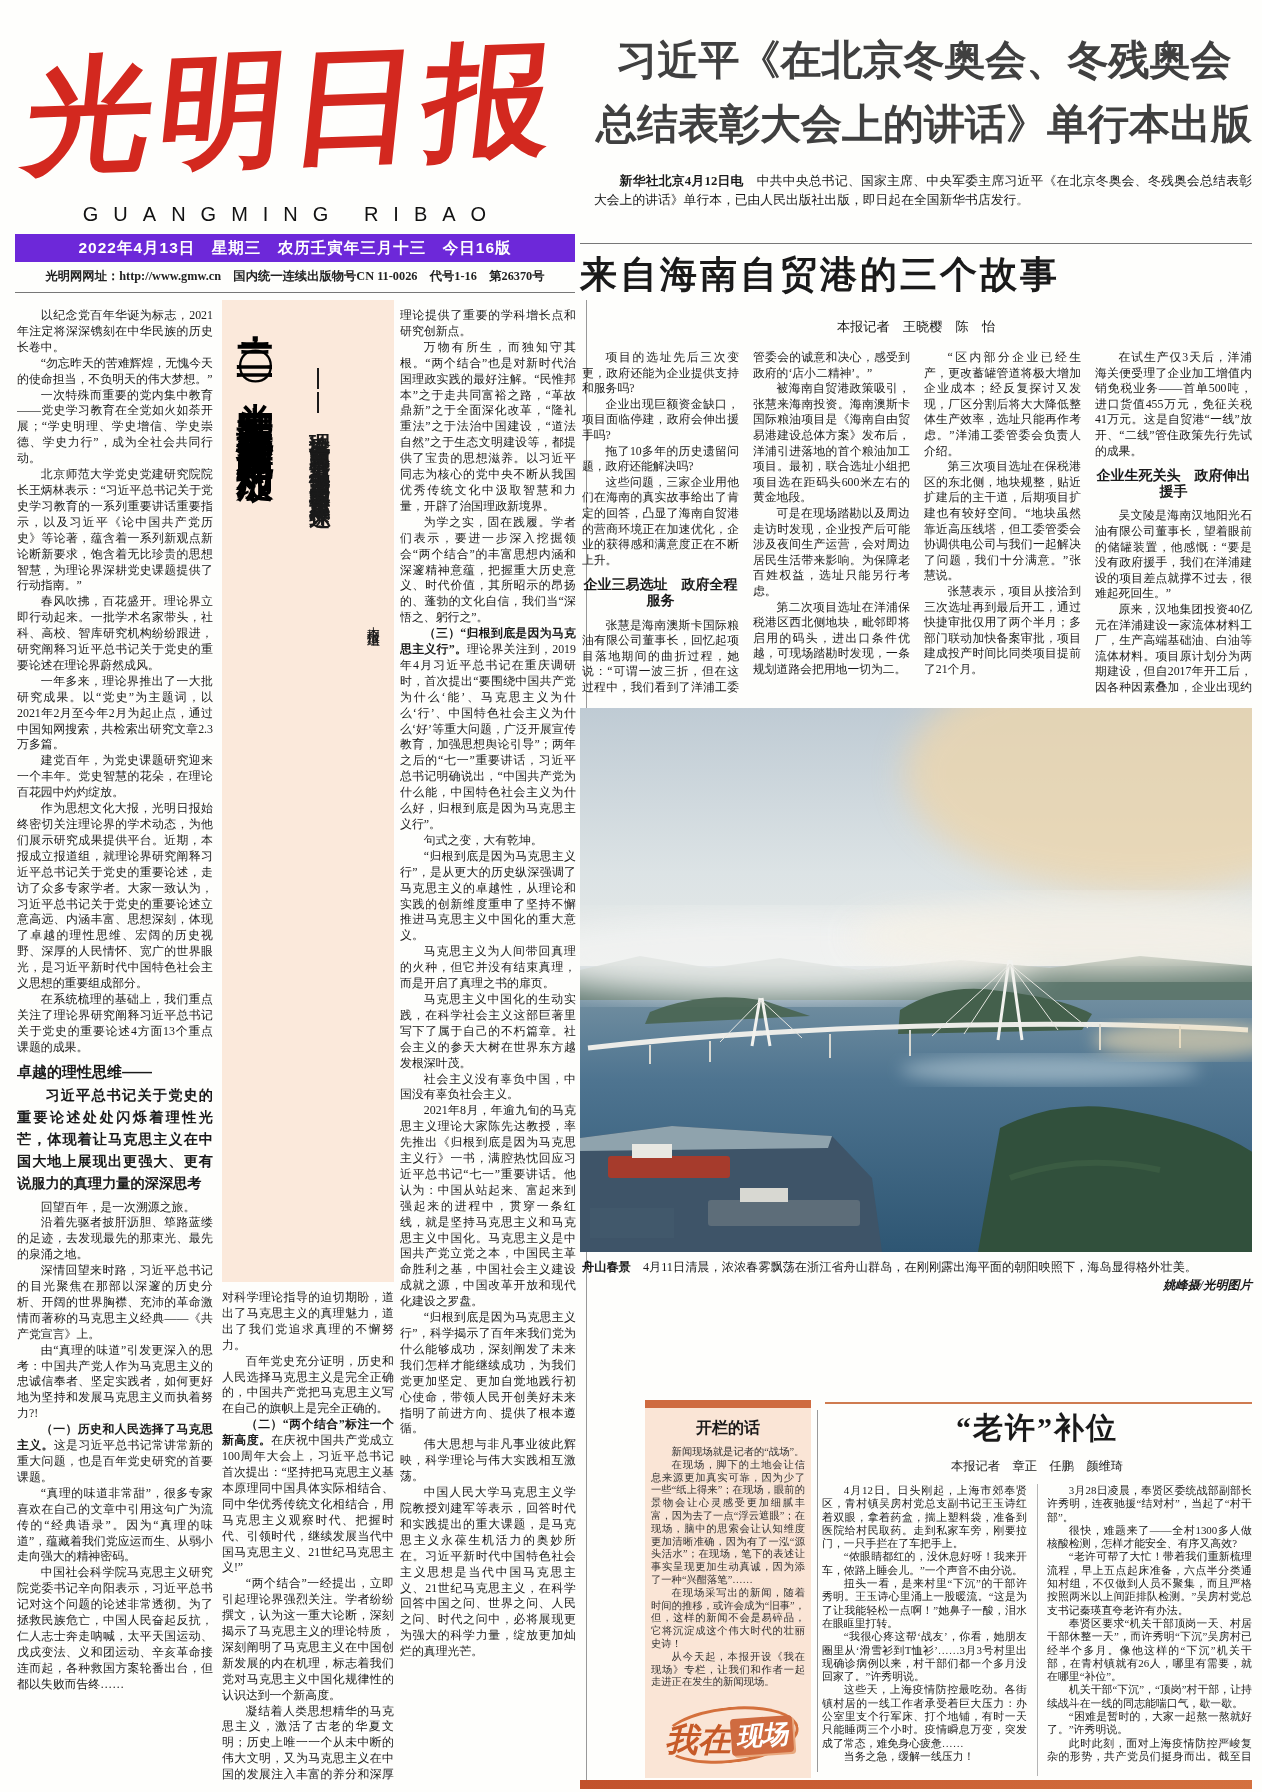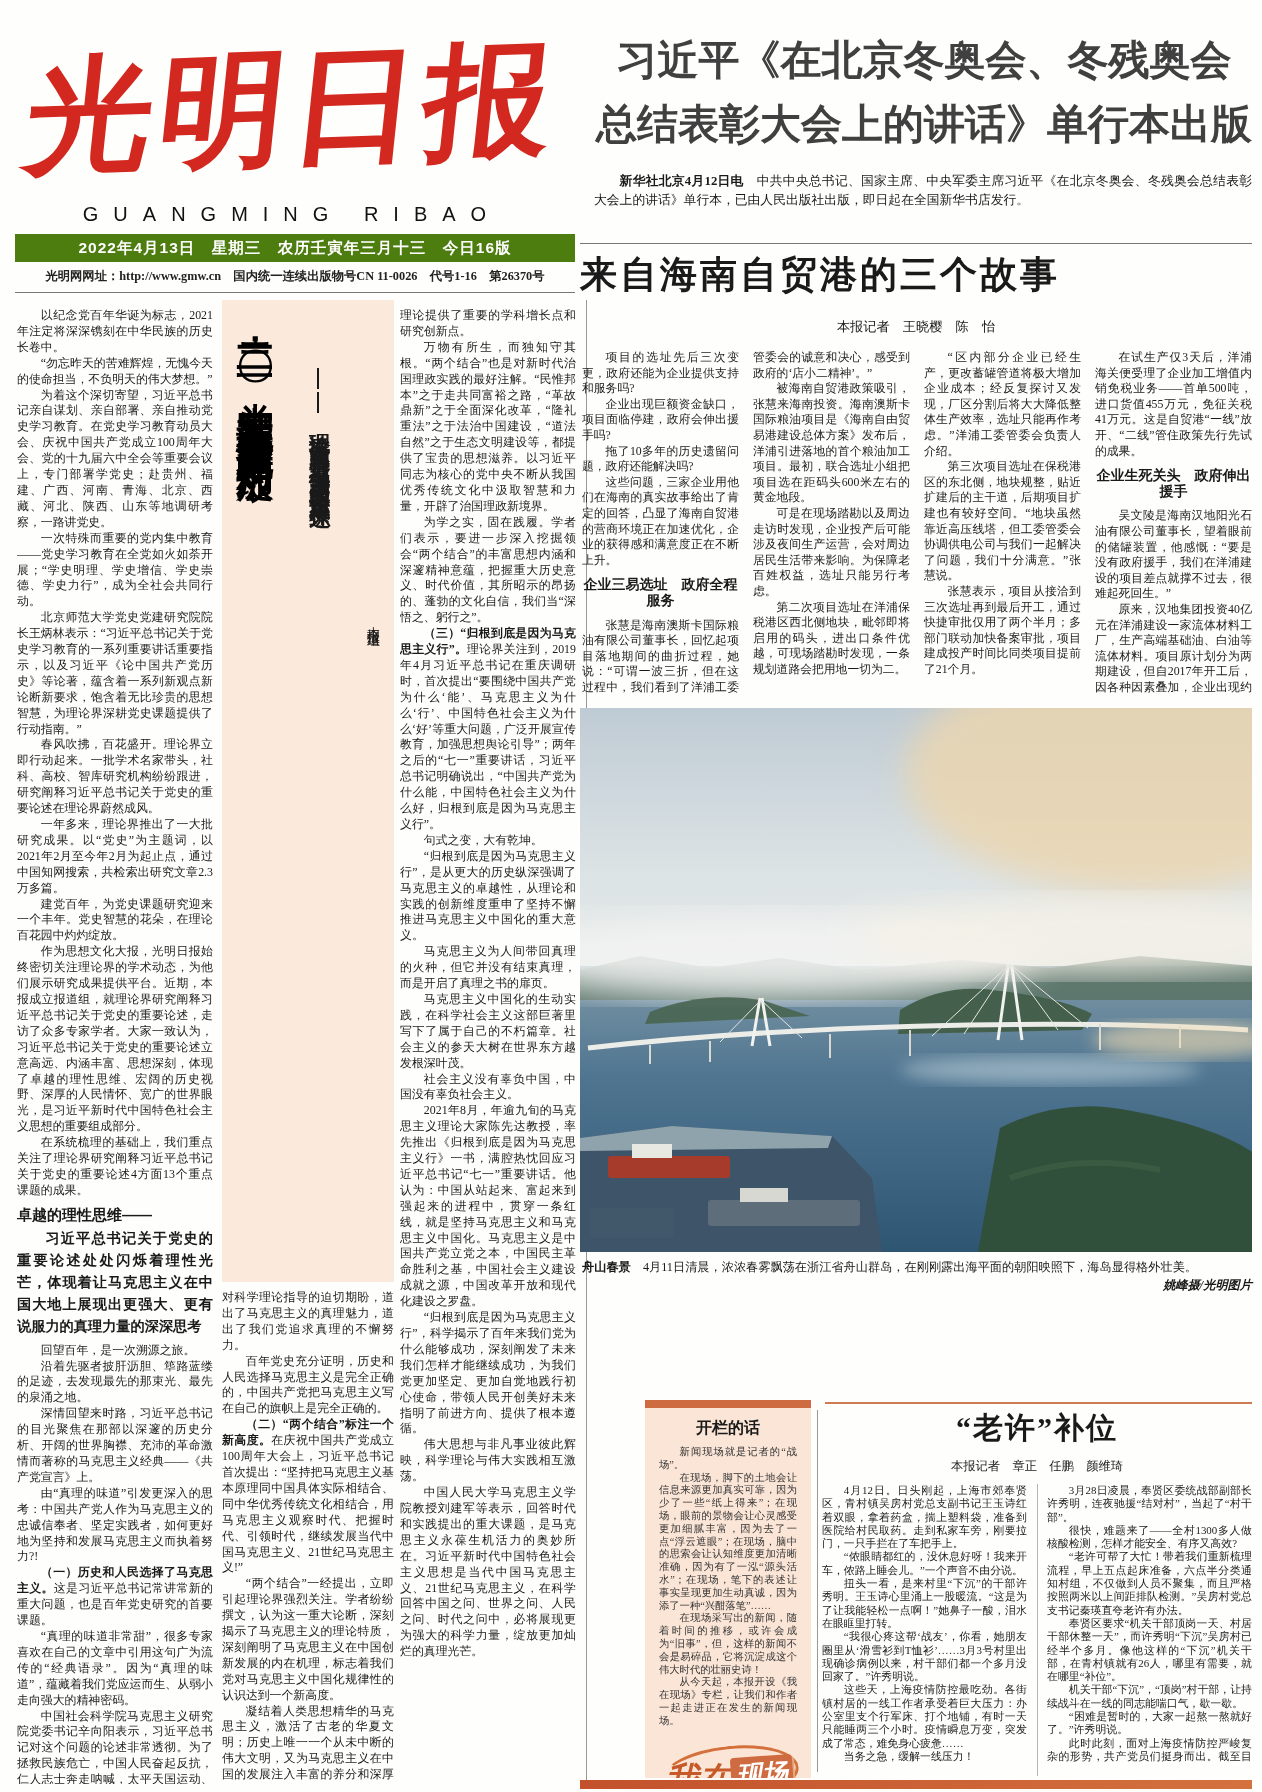--- a/index.html
+++ b/index.html
@@ -5,21 +5,21 @@
   html,body{margin:0;padding:0;background:#e9e9e6;}
   .page{position:relative;width:1262px;height:1792px;background:#fefefc;margin:0 auto;overflow:hidden;
         font-family:"Liberation Serif","DejaVu Serif",serif;color:#1a1a1a;}
   .abs{position:absolute;}
   
   .calli{left:18px;top:16px;width:548px;height:186px;display:flex;align-items:center;justify-content:center;}
   .calli span{font-family:"DejaVu Serif",serif;font-weight:bold;color:#d3281f;font-size:126px;
               letter-spacing:6px;transform:skewX(-8deg) rotate(-2deg);white-space:nowrap;}
   .pinyin{left:18px;top:203px;width:548px;text-align:center;font-family:"Liberation Sans",sans-serif;
           font-size:20px;letter-spacing:15px;color:#111;}
-  .datebar{left:15px;top:234px;width:560px;height:28px;background:#4d7c0f;color:#fff;display:flex;
+  .datebar{left:15px;top:234px;width:560px;height:28px;background:#6d28d9;color:#fff;display:flex;
            align-items:center;justify-content:center;font-family:"Liberation Sans",sans-serif;
            font-weight:bold;font-size:15.5px;letter-spacing:1px;}
   .infoline{left:15px;top:268px;width:560px;text-align:center;font-weight:bold;font-size:12.3px;color:#222;}
   .rule-h{background:#777;height:1px;}
   .rule-v{background:#999;width:1px;}
   
   .para{margin:0;text-indent:2em;text-align:justify;}
   .para.cont{text-indent:0;}
   .para.subhead{text-indent:0;font-family:"Liberation Sans",sans-serif;font-weight:900;
                 font-size:15px;margin:8px 0 4px;}
@@ -50,21 +50,21 @@
   .hn-byline{left:580px;top:318px;width:672px;}
   .hn-body{left:582px;top:350px;width:670px;height:352px;column-count:4;column-gap:14px;
            font-size:11.8px;line-height:15.6px;overflow:hidden;}
   
   .photo{left:580px;top:708px;width:672px;height:544px;}
   .caption{left:582px;top:1258px;width:670px;font-size:12.2px;line-height:18px;text-align:justify;}
   .caption .cap-title{font-weight:bold;}
   .credit{text-align:right;font-weight:bold;font-style:italic;}
   
   .introbox{left:645px;top:1400px;width:166px;height:378px;background:#fae5d6;border-top:8px solid #cf6b40;
-            box-sizing:border-box;padding:8px 14px;overflow:hidden;display:flex;flex-direction:column;align-items:center;}
+            box-sizing:border-box;padding:8px 6px;overflow:hidden;display:flex;flex-direction:column;align-items:center;}
   .intro-title{text-align:center;font-family:"Liberation Sans",sans-serif;font-weight:900;
                font-size:16px;margin:2px 0 7px;}
   .intro-paras .para{font-size:10.3px;line-height:12.8px;color:#333;}
   .logo{margin:12px auto 0;position:relative;width:138px;height:64px;flex-shrink:0;}
   .logo .swoosh{position:absolute;left:2px;top:6px;width:132px;height:50px;border:3px solid #d4703c;
                 border-radius:50%;transform:rotate(-6deg);border-left-color:transparent;}
   .logo .p1{position:absolute;left:6px;top:17px;font-family:"Liberation Sans",sans-serif;font-weight:900;
             font-style:italic;font-size:33px;color:#c65a28;}
   .logo .p2{position:absolute;left:72px;top:16px;font-family:"Liberation Sans",sans-serif;font-weight:900;
             font-style:italic;font-size:26px;color:#fff;background:#cf6b40;padding:1px 5px;border-radius:4px;
@@ -88,21 +88,20 @@
     <span>光明日报</span>
   </div>
   <div class="abs pinyin">GUANGMING RIBAO</div>
   <div class="abs datebar">2022年4月13日　星期三　农历壬寅年三月十三　今日16版</div>
   <div class="abs infoline">光明网网址：http://www.gmw.cn　国内统一连续出版物号CN 11-0026　代号1-16　第26370号</div>
   <div class="abs rule-h" style="left:15px;top:292px;width:560px;"></div>
 
   <div class="abs fcol col1">
       <p class="para">以纪念党百年华诞为标志，2021年注定将深深镌刻在中华民族的历史长卷中。</p>
       <p class="para">“勿忘昨天的苦难辉煌，无愧今天的使命担当，不负明天的伟大梦想。”</p>
-      <p class="para">为着这个深切寄望，习近平总书记亲自谋划、亲自部署、亲自推动党史学习教育。在党史学习教育动员大会、庆祝中国共产党成立100周年大会、党的十九届六中全会等重要会议上，专门部署学党史；赴贵州、福建、广西、河南、青海、北京、西藏、河北、陕西、山东等地调研考察，一路讲党史。</p>
       <p class="para">一次特殊而重要的党内集中教育——党史学习教育在全党如火如荼开展；“学史明理、学史增信、学史崇德、学史力行”，成为全社会共同行动。</p>
       <p class="para">北京师范大学党史党建研究院院长王炳林表示：“习近平总书记关于党史学习教育的一系列重要讲话重要指示，以及习近平《论中国共产党历史》等论著，蕴含着一系列新观点新论断新要求，饱含着无比珍贵的思想智慧，为理论界深耕党史课题提供了行动指南。”</p>
       <p class="para">春风吹拂，百花盛开。理论界立即行动起来。一批学术名家带头，社科、高校、智库研究机构纷纷跟进，研究阐释习近平总书记关于党史的重要论述在理论界蔚然成风。</p>
       <p class="para">一年多来，理论界推出了一大批研究成果。以“党史”为主题词，以2021年2月至今年2月为起止点，通过中国知网搜索，共检索出研究文章2.3万多篇。</p>
       <p class="para">建党百年，为党史课题研究迎来一个丰年。党史智慧的花朵，在理论百花园中灼灼绽放。</p>
       <p class="para">作为思想文化大报，光明日报始终密切关注理论界的学术动态，为他们展示研究成果提供平台。近期，本报成立报道组，就理论界研究阐释习近平总书记关于党史的重要论述，走访了众多专家学者。大家一致认为，习近平总书记关于党史的重要论述立意高远、内涵丰富、思想深刻，体现了卓越的理性思维、宏阔的历史视野、深厚的人民情怀、宽广的世界眼光，是习近平新时代中国特色社会主义思想的重要组成部分。</p>
       <p class="para">在系统梳理的基础上，我们重点关注了理论界研究阐释习近平总书记关于党史的重要论述4方面13个重点课题的成果。</p>
       <p class="para subhead">卓越的理性思维——</p>
       <p class="para lead">习近平总书记关于党史的重要论述处处闪烁着理性光芒，体现着让马克思主义在中国大地上展现出更强大、更有说服力的真理力量的深深思考</p>
       <p class="para">回望百年，是一次溯源之旅。</p>

